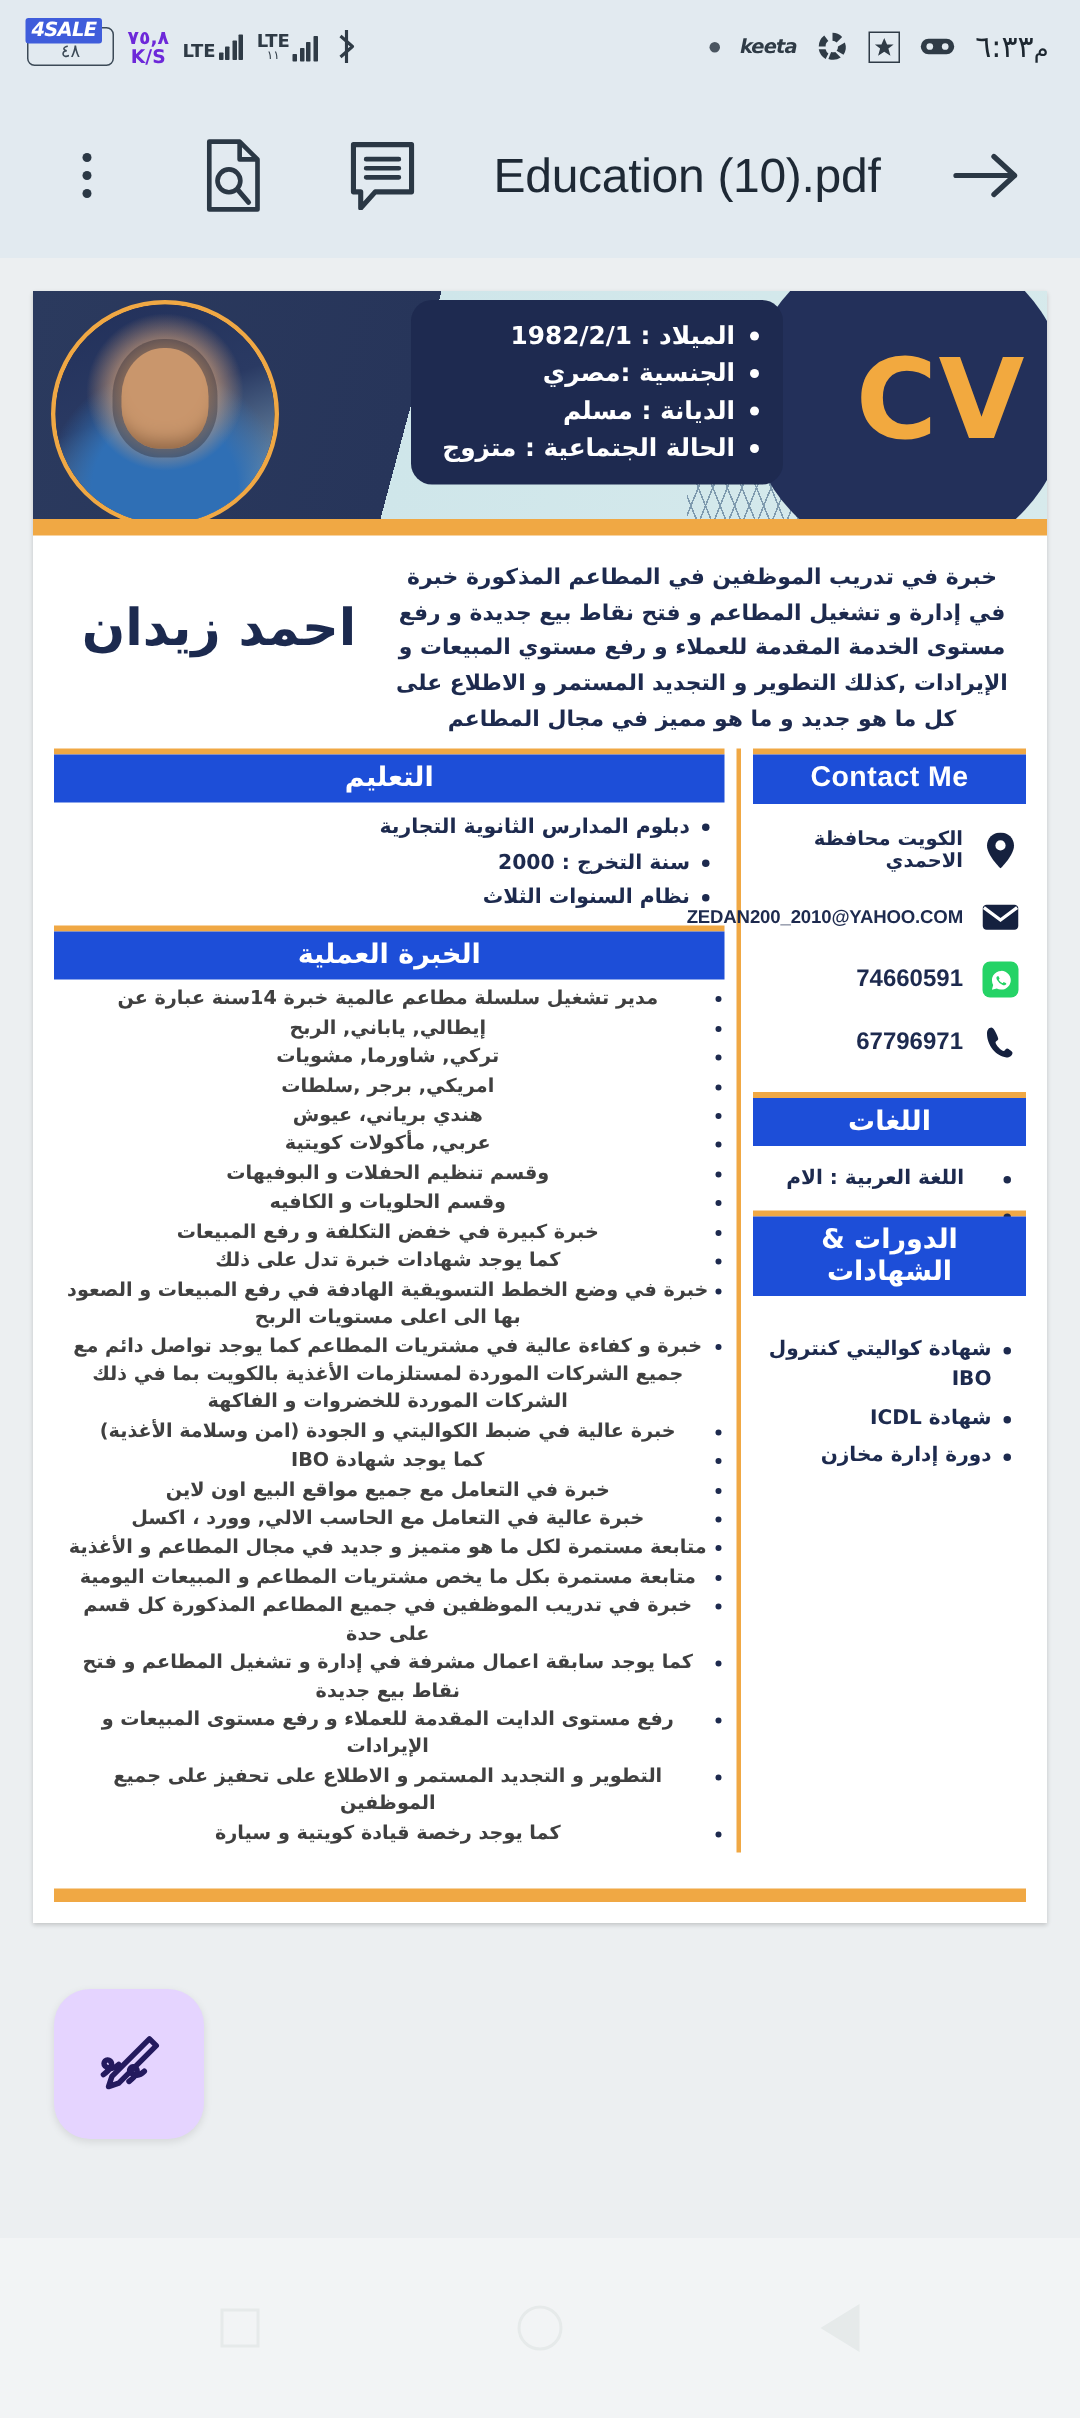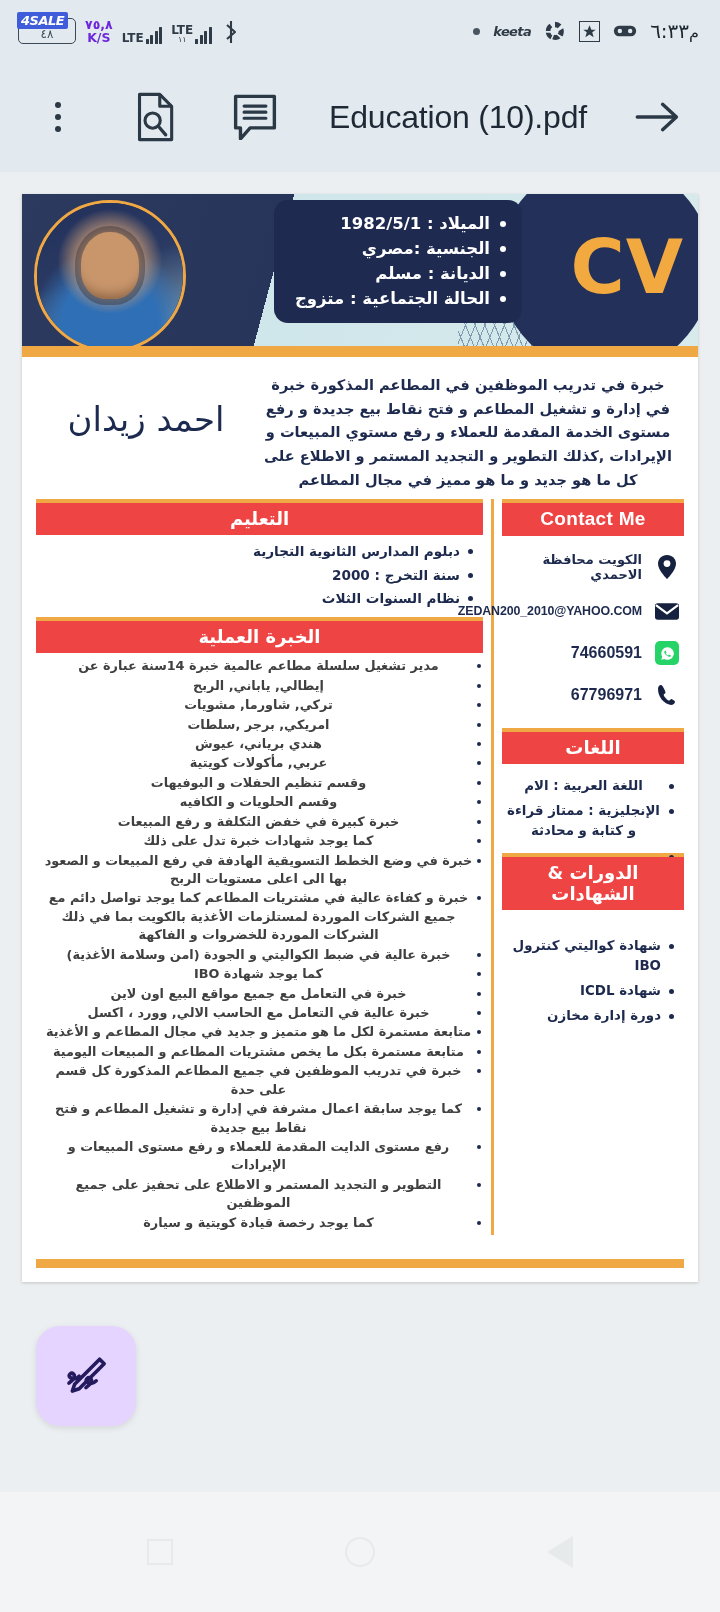--- a/index.html
+++ b/index.html
@@ -12,21 +12,21 @@
   }
 
   
   .statusbar{
     height:62px; width:100%;
     background:#e2eaf0;
     display:flex; align-items:center;
     padding:0 18px;
     position:relative;
   }
-  .sb-left{ display:flex; align-items:flex-end; gap:9px; }
+  .sb-left{ display:flex; align-items:center; gap:9px; }
   .sb-right{ display:flex; align-items:center; gap:13px; margin-left:auto; }
   .badge4sale{
     position:relative;
     width:58px;height:26px;
     border:1.6px solid #3c4a57;border-radius:5px;
     display:flex;align-items:flex-end;justify-content:center;
   }
   .badge4sale .tag{
     position:absolute;top:-7px;left:-2px;
     background:#3f5ddb;color:#fff;
@@ -164,39 +164,39 @@
 
   
   .intro{
     display:flex;align-items:flex-start;
     padding:14px 16px 8px 16px;
     direction:rtl;
   }
   .cv-name{
     width:216px;flex:none;
     text-align:center;
-    font-size:34px;font-weight:normal;color:#1c2a4f;
+    font-size:34px;font-weight:bold;color:#1c2a4f;
     padding-top:28px;
     font-family:"DejaVu Sans",sans-serif;
   }
   .summary{
     flex:1;
     direction:rtl;text-align:center;
     font-size:14.6px;font-weight:bold;color:#1d2a4e;
     line-height:1.62;
     padding:2px 4px 0 4px;
   }
 
   
   .cv-body{ display:flex; direction:rtl; padding:0 0 18px 0; position:relative; }
   .col-right{ width:204px;flex:none;padding:0 14px 0 8px; position:relative; }
   .col-left{ flex:1; padding:0 8px 0 14px; border-right:3px solid #f0a844; }
 
   .sec-head{
-    background:#ef4444;color:#ffffff;
+    background:#1d4ed8;color:#ffffff;
     font-size:18px;font-weight:bold;
     text-align:center;
     padding:5px 6px 6px 6px;
     direction:rtl;
     position:relative;
   }
   .sec-head.en{ font-family:"Liberation Sans",sans-serif; font-size:19px; letter-spacing:.3px; }
   .rule-top{ height:4px;background:#f0a844;margin-bottom:0; }
 
   .contact-list{ padding:16px 4px 4px 4px; direction:rtl; }
@@ -362,21 +362,21 @@
   <div class="page">
 
     <div class="cv-header">
       <div class="grid-deco"></div>
       <div class="hdr-dark-circle"></div>
       <div class="cv-word">CV</div>
       <div class="hdr-photowrap">
         <div class="hdr-photo"></div>
       </div>
       <ul class="hdr-info">
-        <li>الميلاد : 1982/5/1</li>
+        <li>الميلاد : 1982/2/1</li>
         <li>الجنسية  :مصري</li>
         <li>الديانة : مسلم</li>
         <li>الحالة الجتماعية : متزوج</li>
       </ul>
     </div>
     <div class="orange-bar"></div>
 
     <div class="intro">
       <div class="summary">خبرة في تدريب الموظفين في المطاعم المذكورة خبرة  في إدارة و تشغيل المطاعم و فتح نقاط بيع جديدة و رفع مستوى الخدمة المقدمة للعملاء و رفع مستوي  المبيعات و الإيرادات ,كذلك التطوير و التجديد المستمر و الاطلاع على كل ما هو جديد و ما هو مميز في مجال المطاعم</div>
       <div class="cv-name">احمد زيدان</div>
@@ -424,21 +424,20 @@
                 </svg>
             </span>
             <span class="c-txt num">67796971</span>
           </div>
         </div>
 
         <div class="rule-top"></div>
         <div class="sec-head">اللغات</div>
         <ul class="bullets center">
           <li>اللغة العربية :  الام</li>
-          <li>الإنجليزية : ممتاز  قراءة و كتابة و محادثة</li>
           <li></li>
         </ul>
 
         <div class="rule-top"></div>
         <div class="sec-head">الدورات &amp; الشهادات</div>
         <ul class="bullets" style="padding-top:26px">
           <li>شهادة كواليتي كنترول IBO</li>
           <li>شهادة ICDL</li>
           <li>دورة إدارة مخازن</li>
         </ul>

